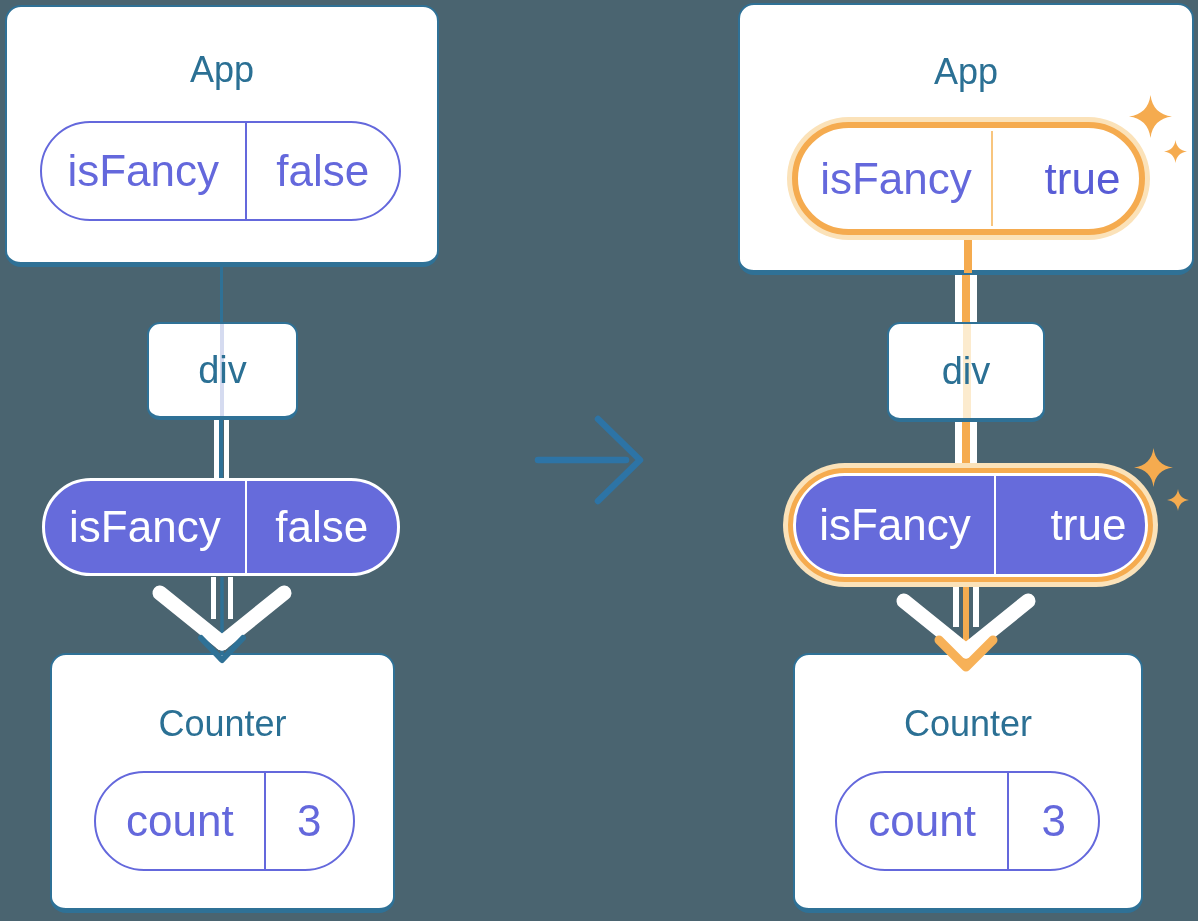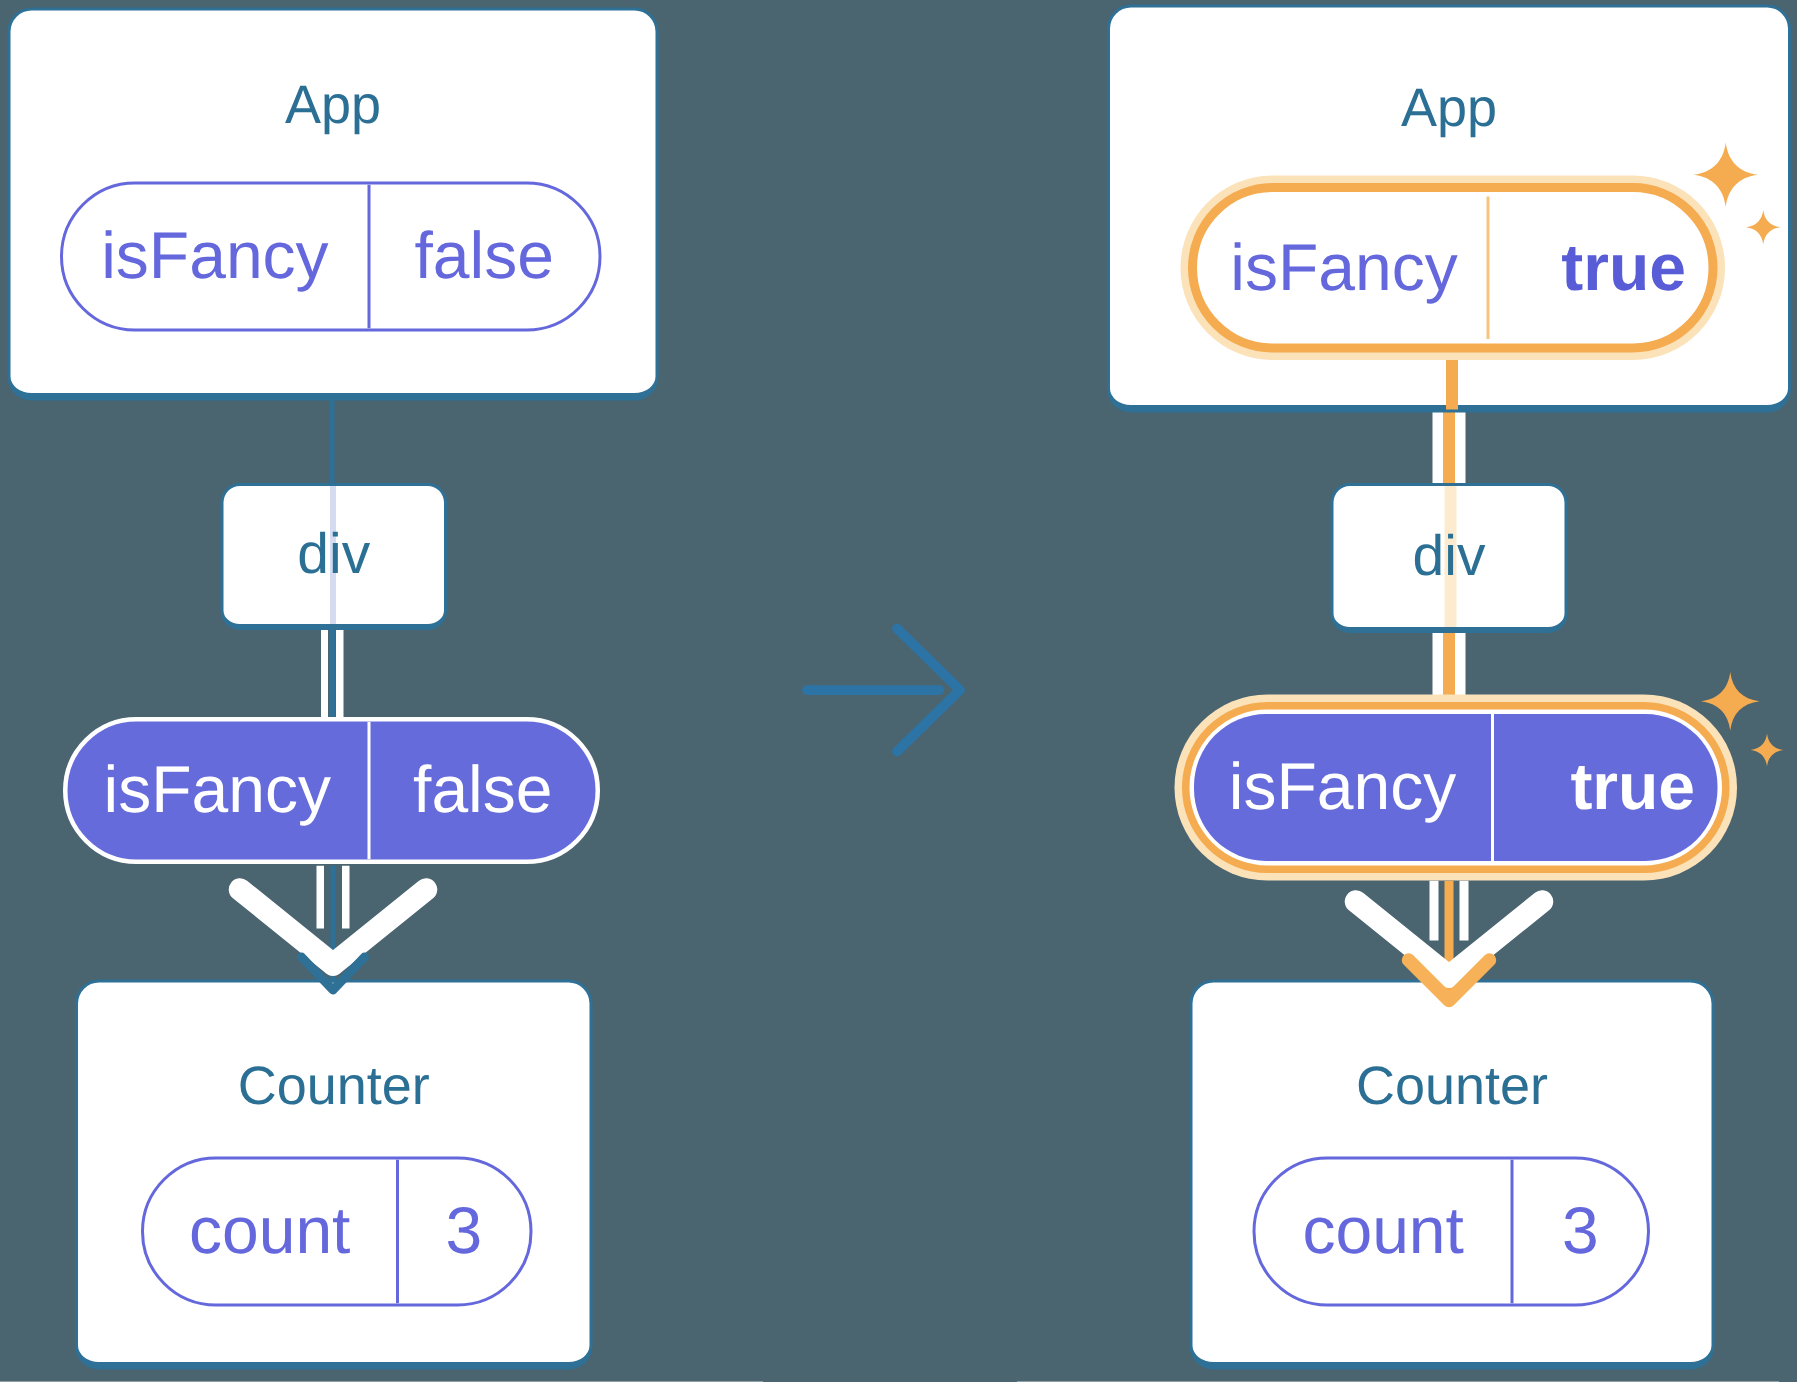--- a/index.html
+++ b/index.html
@@ -50,21 +50,21 @@
   .pill-cell{
     display:flex;align-items:center;justify-content:center;
     font-size:44px;
     box-sizing:border-box;
   }
   .cell-key{flex:0 0 57.3%;}
   .cell-val{flex:1 1 auto;}
   .pill-outline .cell-key{border-right:2px solid #6468DC;}
   .pill-solid .cell-key{border-right:2.5px solid #ffffff;}
   .count-pill .cell-key{flex:0 0 66%;}
-  .bold-val{font-weight:700;padding-left:36px;}
+  .bold-val{font-weight:400;padding-left:36px;}
   .right-appvalue{color:#585CD6;}
   
   .hl-wrap{
     position:absolute;
     box-sizing:border-box;
     background:#FBE2B9;
     border-radius:64px;
     padding:5px;
     z-index:1;
   }

